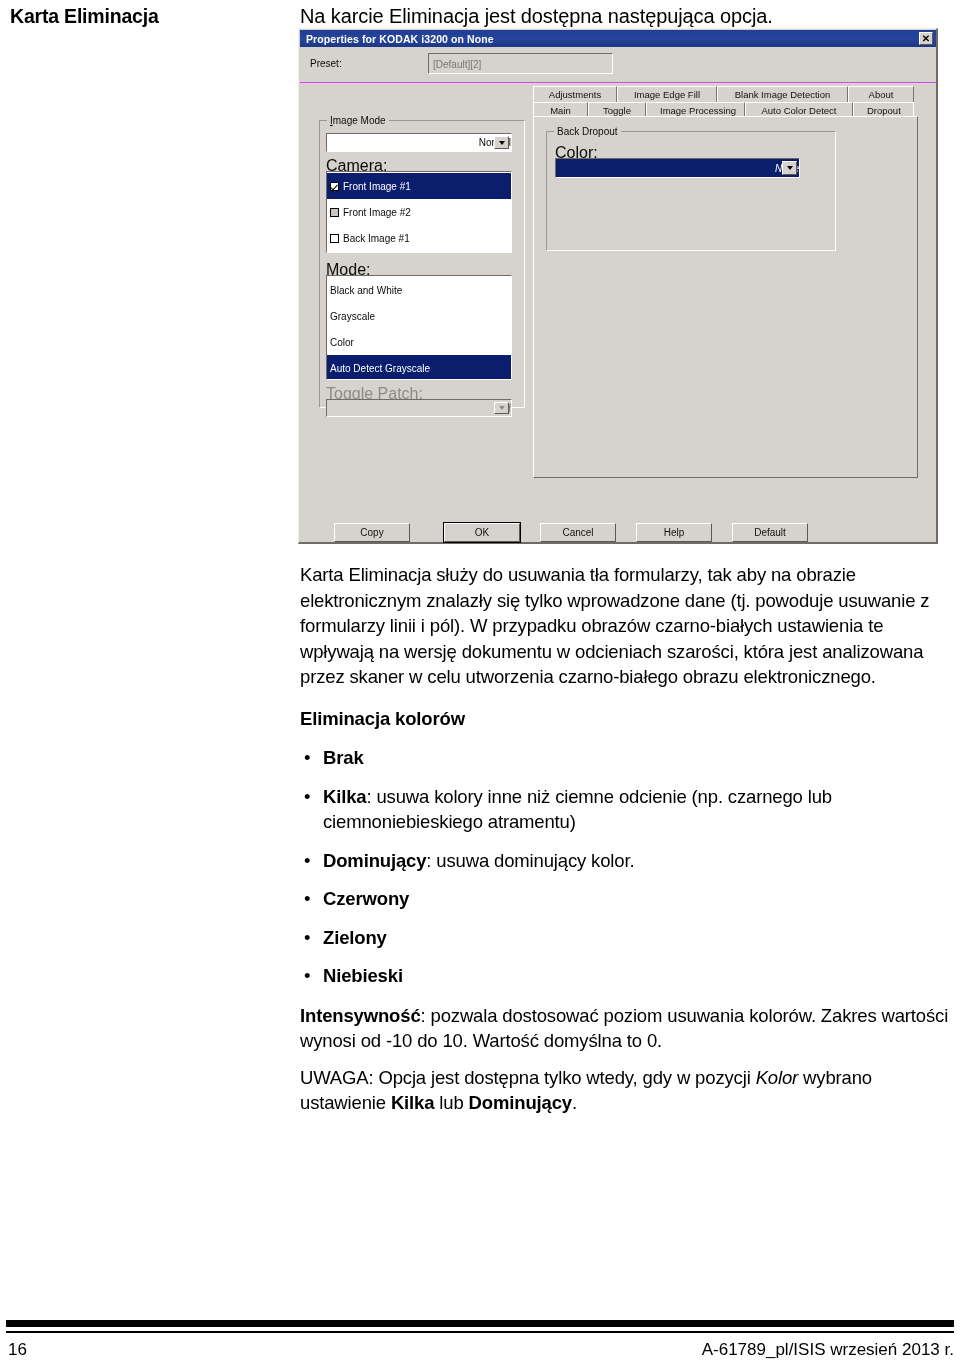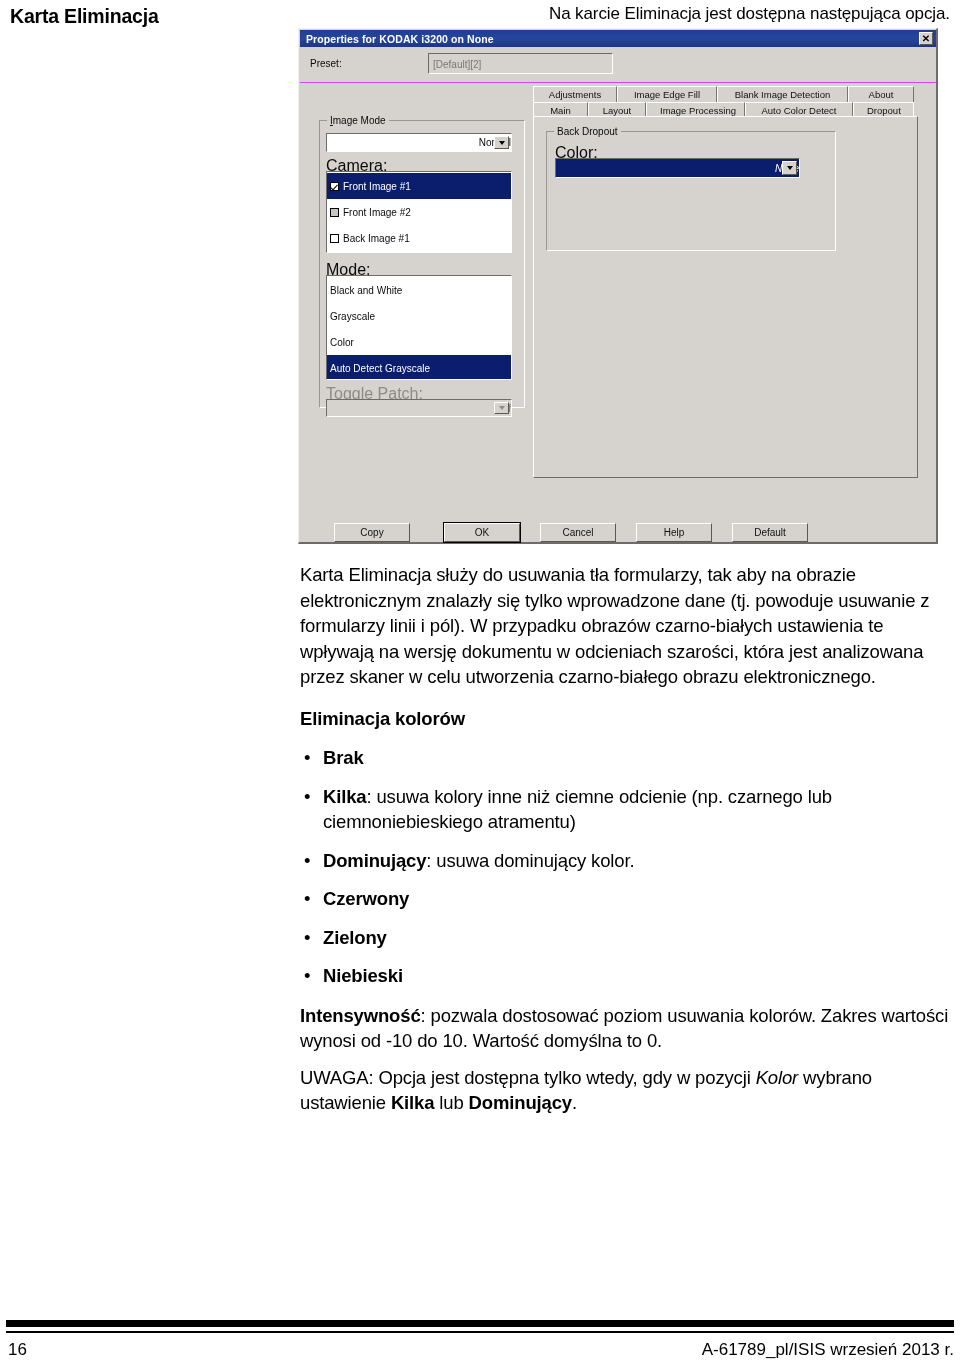--- a/index.html
+++ b/index.html
@@ -31,24 +31,23 @@
     font-weight: bold;
     letter-spacing: -0.2px;
     line-height: 1.15;
   }
 
   .intro-line {
     position: absolute;
     left: 300px;
     top: 4px;
     width: 650px;
-    font-size: 17px;
+    font-size: 20px;
     line-height: 1.2;
     letter-spacing: -0.1px;
-    text-align: right;
   }
 
   
   .dialog {
     position: absolute;
     left: 298px;
     top: 28px;
     width: 640px;
     height: 516px;
     background: #d6d3ce;
@@ -534,21 +533,21 @@
 
       <div class="tabstrip">
         <div class="tabrow r1">
           <div class="tab" style="width:84px;">Adjustments</div>
           <div class="tab" style="width:100px;">Image Edge Fill</div>
           <div class="tab" style="width:131px;">Blank Image Detection</div>
           <div class="tab" style="width:66px;">About</div>
         </div>
         <div class="tabrow r2">
           <div class="tab" style="width:55px;">Main</div>
-          <div class="tab" style="width:58px;">Layout</div>
+          <div class="tab" style="width:58px;">Toggle</div>
           <div class="tab" style="width:99px;">Image Processing</div>
           <div class="tab" style="width:108px;">Auto Color Detect</div>
           <div class="tab active" style="width:61px;">Dropout</div>
         </div>
       </div>
 
       <div class="tabpage">
         <div class="group-dropout">
           <span class="group-title">Back Dropout</span>
           <span class="small-label" style="left:8px; top:12px;">Color:</span>

